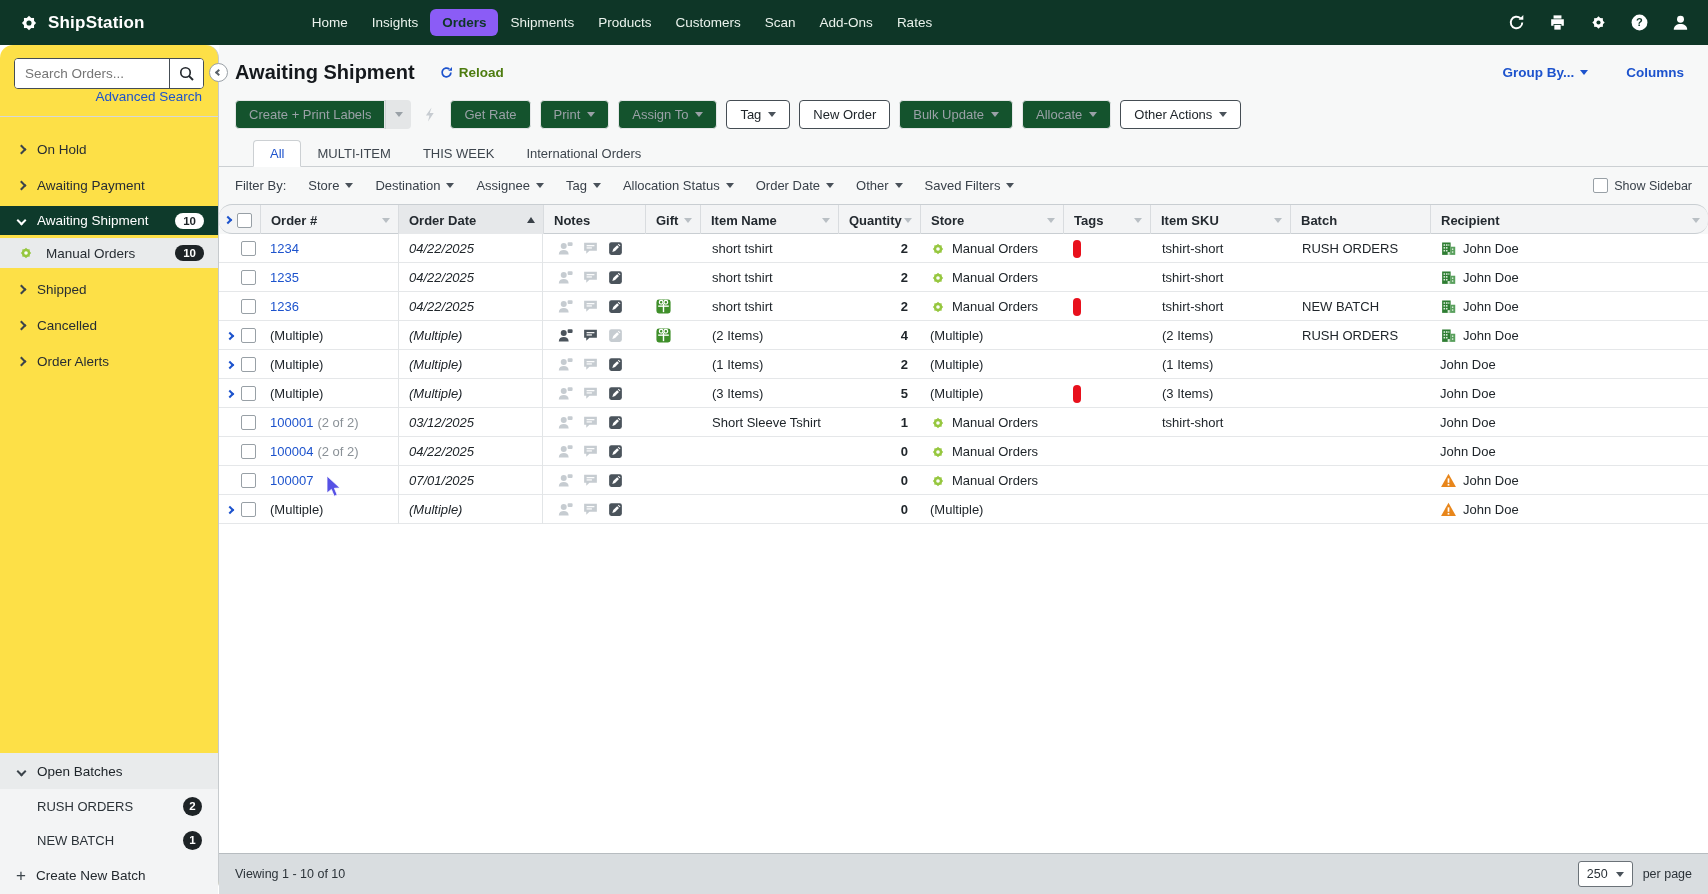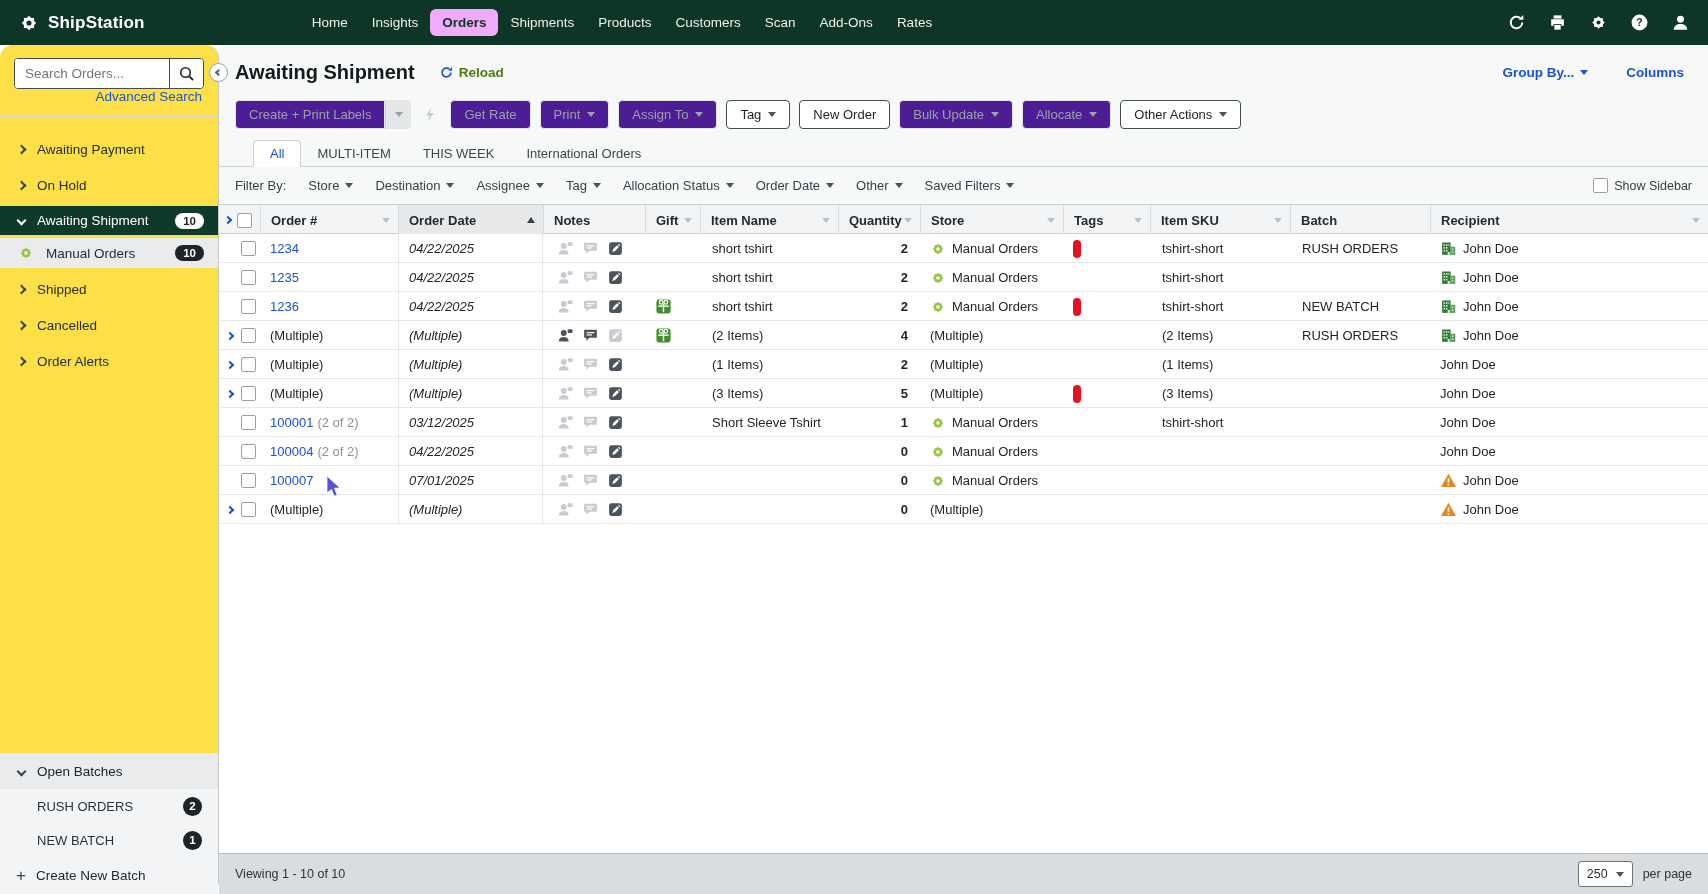--- a/index.html
+++ b/index.html
@@ -4,21 +4,21 @@
 <style>
   * { margin:0; padding:0; box-sizing:border-box; }
   html,body { width:1708px; height:894px; overflow:hidden; }
   body { font-family:"Liberation Sans", sans-serif; font-size:13px; color:#20262b; background:#fff; position:relative; }
 
   
   .navbar { height:45px; background:#0e3627; display:flex; align-items:center; padding:4px 18px; color:#fff; }
   .brand { display:flex; align-items:center; gap:8px; font-size:17px; font-weight:bold; letter-spacing:.2px; }
   .nav-items { display:flex; align-items:center; margin-left:155px; }
   .nav-item { color:#eaf2ec; font-size:13.5px; padding:6px 12px; border-radius:6px; cursor:pointer; }
-  .nav-item.active { background:#f0abfc; color:#0e3627; font-weight:bold; }
+  .nav-item.active { background:#8b5cf6; color:#0e3627; font-weight:bold; }
   .nav-icons { margin-left:auto; display:flex; align-items:center; gap:22px; }
   .nav-icons span { display:inline-flex; cursor:pointer; }
 
   
   .shell { display:flex; height:849px; }
   .sidebar { width:219px; background:#fde047; border-right:1px solid #c6cacd; display:flex; flex-direction:column; position:relative;border-radius:13px; }
   .main { flex:1; display:flex; flex-direction:column; background:#f7f8f8; position:relative; min-width:0; }
 
   
   .search-wrap { margin:13px 14px 0 14px; display:flex; height:31px; border:1px solid #454d54; border-radius:4px; background:#fff; overflow:hidden; }
@@ -48,21 +48,21 @@
   
   .page-head { display:flex; align-items:center; padding:16px 24px 4px 16px; }
   .page-title { font-size:20px; font-weight:bold; color:#15191d; }
   .reload { display:flex; align-items:center; gap:5px; margin-left:24px; color:#4d7c0f; font-size:13.5px; font-weight:bold; cursor:pointer; }
   .head-links { margin-left:auto; display:flex; gap:38px; }
   .head-link { color:#1d53cd; font-size:13.5px; font-weight:bold; cursor:pointer; display:flex; align-items:center; gap:6px; }
 
   
   .toolbar { display:flex; align-items:center; gap:9px; padding:12px 16px 10px 16px; }
   .btn { height:29px; display:inline-flex; align-items:center; gap:7px; padding:0 13px; border-radius:4px; font-size:13px; white-space:nowrap; cursor:pointer; background:#fff; border:1px solid #454d54; color:#20262b; }
-  .btn.disabled { background:#4c1d95; border:1px solid #e4e6e7; color:#9aa1a7; cursor:default; }
+  .btn.disabled { background:#14532d; border:1px solid #e4e6e7; color:#9aa1a7; cursor:default; }
   .split { display:inline-flex; }
   .split .btn { border-radius:4px 0 0 4px; }
   .split .split-caret { width:26px; height:29px; display:flex; align-items:center; justify-content:center; background:#e4e6e7; border-left:1px solid #cfd3d6; border-radius:0 4px 4px 0; }
   .caret { width:0; height:0; border-left:4px solid transparent; border-right:4px solid transparent; border-top:5px solid #4a525a; }
   .caret.dim { border-top-color:#9aa1a7; }
   .bolt-slot { display:flex; align-items:center; padding:0 2px; }
 
   
   .tabs { display:flex; align-items:flex-end; padding-left:34px; border-bottom:1px solid #ccd0d3; height:28px; }
   .tab { padding:5px 16px; font-size:13px; color:#3e464e; cursor:pointer; }
@@ -70,21 +70,21 @@
 
   
   .filter-row { display:flex; align-items:center; gap:22px; padding:11px 16px; font-size:13px; color:#39414a; }
   .filter-item { display:flex; align-items:center; gap:6px; cursor:pointer; }
   .filter-item .caret { border-top-width:5px; }
   .show-sidebar { margin-left:auto; display:flex; align-items:center; gap:6px; font-size:12.5px; cursor:pointer; }
   .cb { width:15px; height:15px; border:1px solid #98a0a6; border-radius:2px; background:#fff; display:inline-block; flex:none; }
 
   
   .grid-row { display:grid; grid-template-columns:41px 138px 145px 102px 55px 138px 82px 143px 87px 140px 140px minmax(0,1fr); align-items:center; }
-  .thead { background:#f3f4f5; border-top:1px solid #c9ced2; border-bottom:1px solid #c9ced2; height:30px; font-weight:bold; color:#242a30; }
+  .thead { background:#f3f4f5; border-top:1px solid #c9ced2; border-bottom:1px solid #c9ced2; height:30px; font-weight:bold; color:#242a30;border-radius:13px; }
   .th { display:flex; align-items:center; justify-content:space-between; padding:0 8px 0 10px; height:30px; border-left:1px solid #d9dcdf; }
   .th:first-child { border-left:none; padding-left:6px; justify-content:flex-start; gap:6px; }
   .th.sorted { background:#e6e8ea; }
   .fcaret { width:0; height:0; border-left:4px solid transparent; border-right:4px solid transparent; border-top:5px solid #b9bfc4; }
   .scaret { width:0; height:0; border-left:4px solid transparent; border-right:4px solid transparent; border-bottom:6px solid #3a4148; }
   .tbody { background:#86efac; }
   .tr { height:29px; border-bottom:1px solid #e5e7e9; background:#fff; }
   .td { padding-left:10px; display:flex; align-items:center; min-width:0; white-space:nowrap; overflow:hidden; }
   .td.first { padding-left:6px; gap:6px; }
   .td.date { border-left:1px solid #e2e5e7; border-right:1px solid #e2e5e7; height:29px;font-style:italic; }
@@ -182,25 +182,25 @@
             <circle cx="10" cy="10" r="6.3" fill="none" stroke="#24292e" stroke-width="2.2"></circle>
             <line x1="14.8" y1="14.8" x2="20" y2="20" stroke="#24292e" stroke-width="2.6"></line>
           </svg>
         </span>
     </div>
     <a class="adv-link">Advanced Search</a>
     <div class="side-divider"></div>
     <div class="side-nav" id="side-nav">
         <div class="side-item">
           <span class="chev"></span>
-          <span class="lbl">Awaiting Payment</span>
+          <span class="lbl">On Hold</span>
         </div>
         <div class="side-item">
           <span class="chev"></span>
-          <span class="lbl">On Hold</span>
+          <span class="lbl">Awaiting Payment</span>
         </div>
         <div class="side-item selected">
           <span class="chev down white"></span>
           <span class="lbl">Awaiting Shipment</span>
           <span class="pill light">10</span>
         </div>
         <div class="side-item child">
           <span class="icon">
             <svg width="16" height="16" viewBox="0 0 24 24">
               <rect x="6.5" y="6.5" width="11" height="11" fill="#96c73f"></rect>

